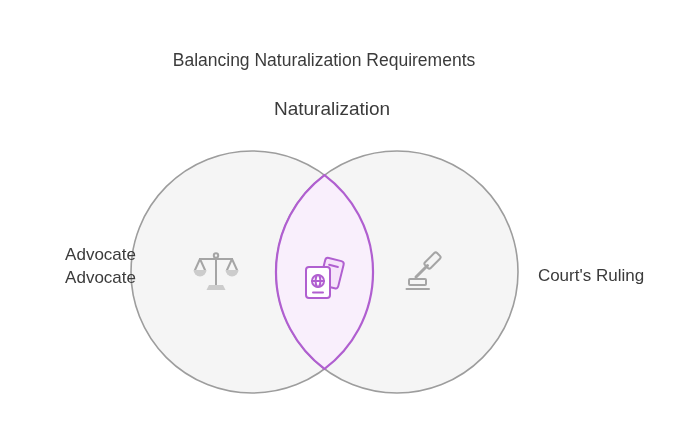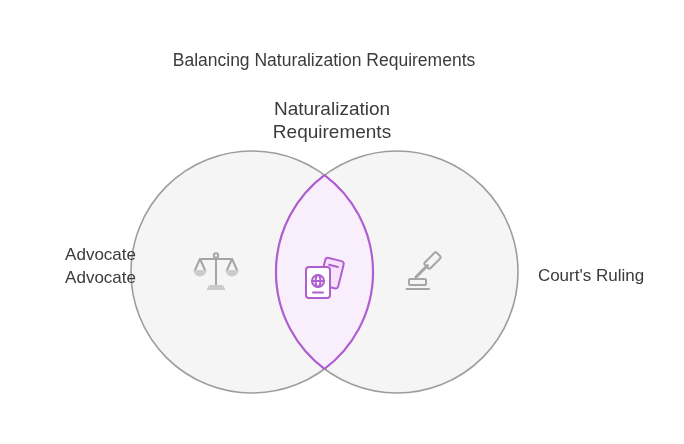--- a/index.html
+++ b/index.html
@@ -135,21 +135,20 @@
     <rect class="gray-stroke" x="26.5" y="5" width="8" height="17" rx="2" transform="rotate(45 30.5 13.5)" style="fill:#f5f5f5;"></rect>
     <line class="gray-stroke" x1="25.5" y1="18.5" x2="14" y2="30" style="stroke-width:3;"></line>
     <rect class="gray-stroke" x="7" y="32" width="17" height="6" rx="1" style="fill:#f5f5f5;"></rect>
     <line class="gray-stroke" x1="4.5" y1="42" x2="27" y2="42"></line>
   </svg>
 
   <div class="abs page-title">Balancing Naturalization Requirements</div>
 
   <div class="abs intersection-label">
     <div>Naturalization</div>
-    <div>Requirements</div>
   </div>
 
   <div class="abs left-label">
     <div>Advocate</div>
     <div>Advocate</div>
   </div>
 
   <div class="abs right-label">Court's Ruling</div>
 
 </div>

